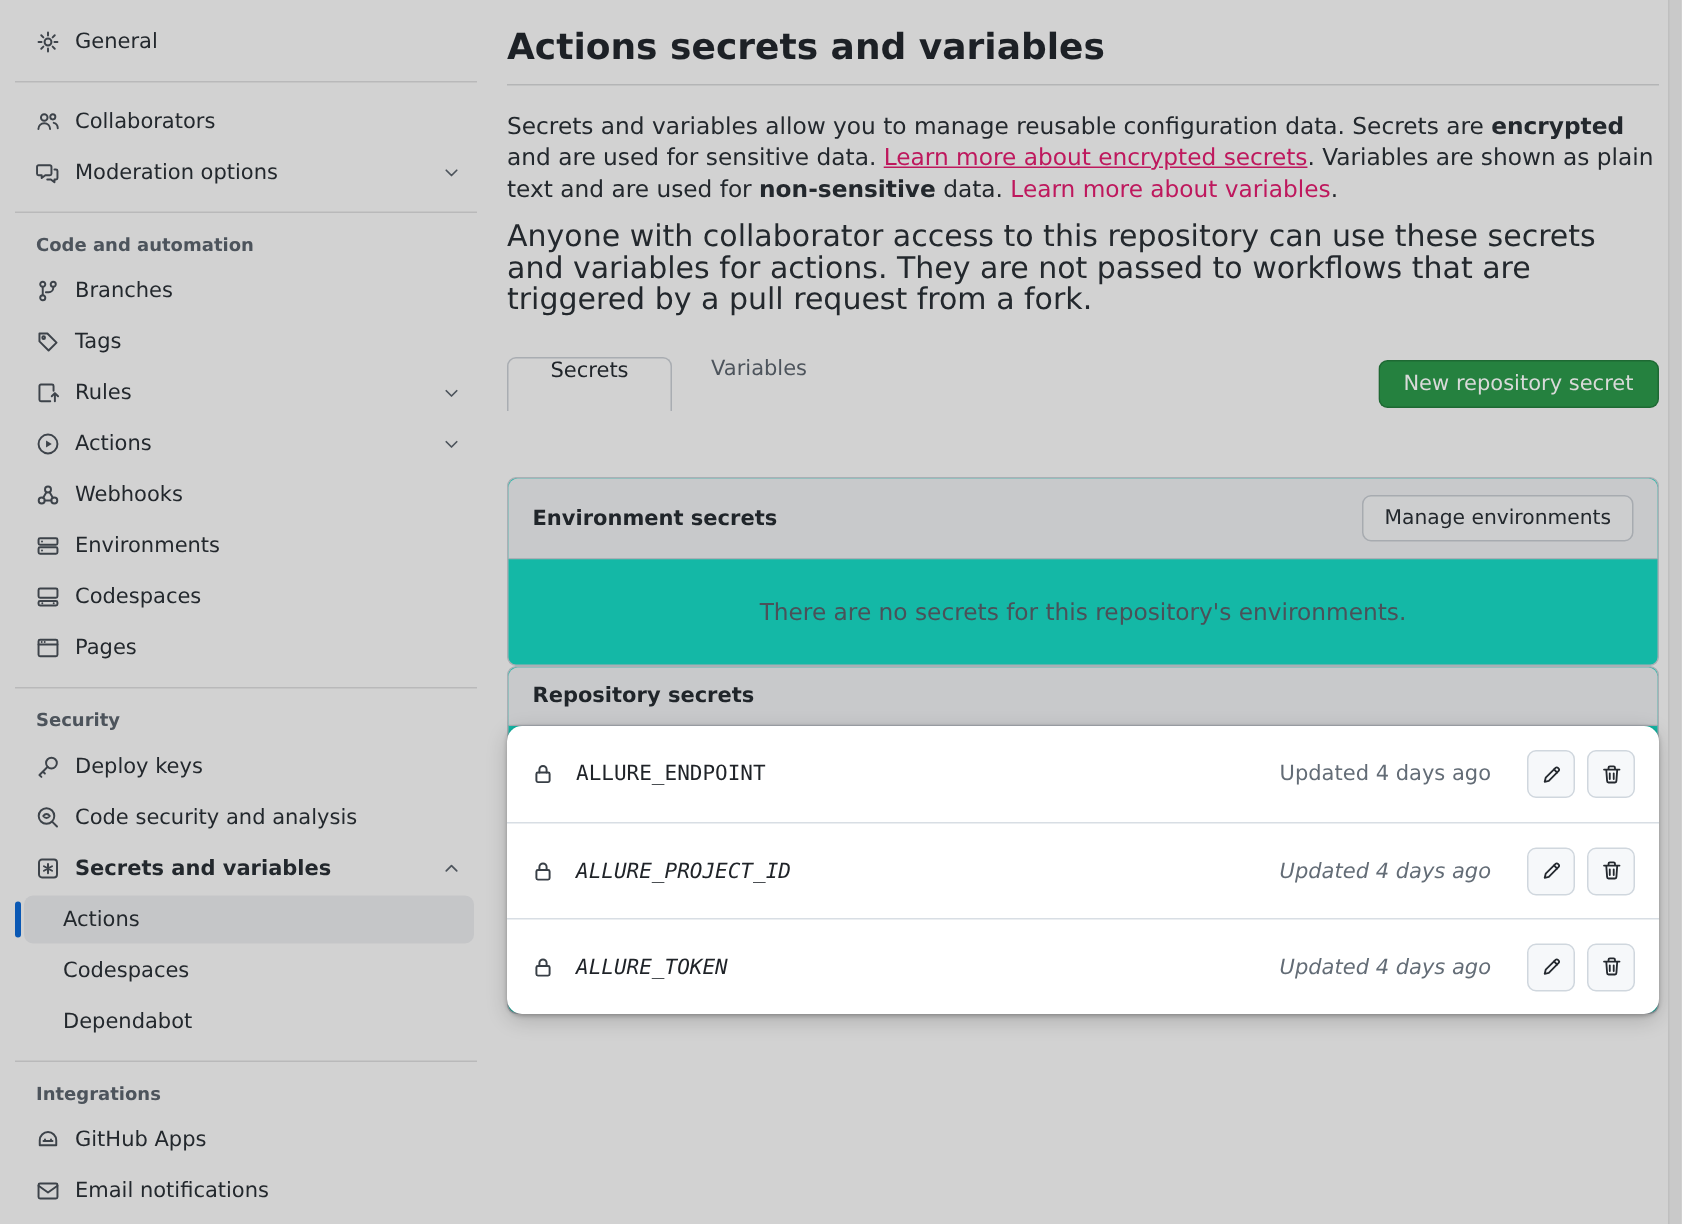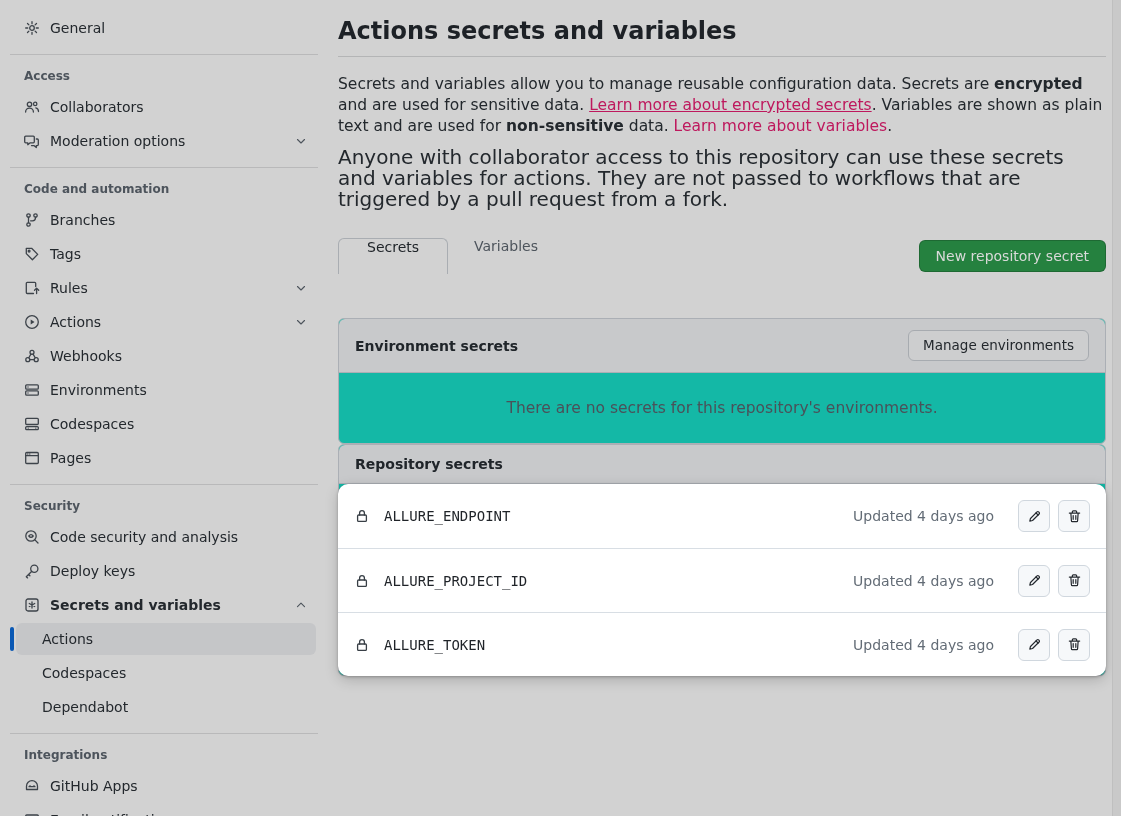--- a/index.html
+++ b/index.html
@@ -87,21 +87,21 @@
   }
   
   .rows-wrap{
     position:relative;margin:0 -1px -1px;background:#ffffff;border-radius:10px;
     box-shadow:0 1px 3px rgba(0,0,0,0.25),0 4px 14px rgba(0,0,0,0.18);
     overflow:hidden;
   }
   .secret-row{
     display:flex;align-items:center;height:64px;padding:0 16px;box-sizing:border-box;
   }
-  .secret-row + .secret-row{border-top:1px solid #d8dee4;}
+  .secret-row + .secret-row{border-top:1px solid #d8dee4;font-style:italic;}
   .secret-row .lock{color:#383f46;}
   .secret-name{
     font-family:"DejaVu Sans Mono","Liberation Mono",monospace;
     font-size:14px;color:#1f2328;margin-left:14px;
   }
   .updated{margin-left:auto;font-size:14px;color:#636c76;}
   .row-actions{display:flex;gap:8px;margin-left:24px;}
   .icon-btn{
     width:32px;height:32px;display:flex;align-items:center;justify-content:center;
     background:#f6f8fa;border:1px solid #d0d7de;border-radius:6px;cursor:pointer;
@@ -120,21 +120,20 @@
     <span class="ic">
       <svg class="oct" viewBox="0 0 16 16">
           <circle cx="8" cy="8" r="2.3"></circle>
           <path d="M8 1.7v2M8 12.3v2M1.7 8h2M12.3 8h2M3.5 3.5l1.4 1.4M11.1 11.1l1.4 1.4M12.5 3.5l-1.4 1.4M4.9 11.1l-1.4 1.4"></path>
         </svg>
     </span>
     <span>General</span>
   </div>
 
   <hr class="side-divider">
-  <div class="side-label">Access</div>
 
   <div class="nav-item">
     <span class="ic">
       <svg class="oct" viewBox="0 0 16 16">
           <circle cx="5.5" cy="5.3" r="2.2"></circle>
           <path d="M1.6 13c0-2.2 1.7-3.9 3.9-3.9S9.4 10.8 9.4 13"></path>
           <circle cx="11.2" cy="4.9" r="1.7"></circle>
           <path d="M11.8 8.9c1.6.4 2.7 1.9 2.7 3.6"></path>
         </svg>
     </span>
@@ -248,36 +247,36 @@
     </span>
     <span>Pages</span>
   </div>
 
   <hr class="side-divider">
   <div class="side-label">Security</div>
 
   <div class="nav-item">
     <span class="ic">
       <svg class="oct" viewBox="0 0 16 16">
+          <circle cx="10.3" cy="5.7" r="3.6"></circle>
+          <path d="M7.8 8.2l-5.5 5.5M2.3 13.7l1.3 1.2M4.6 11.4l1.3 1.3"></path>
+        </svg>
+    </span>
+    <span>Deploy keys</span>
+  </div>
+
+  <div class="nav-item">
+    <span class="ic">
+      <svg class="oct" viewBox="0 0 16 16">
           <circle cx="7" cy="7" r="5.2"></circle>
           <path d="M10.9 10.9L14 14"></path>
           <path d="M4.8 7c.7-.9 1.5-1.3 2.2-1.3S8.5 6.1 9.2 7c-.7.9-1.5 1.3-2.2 1.3S5.5 7.9 4.8 7z"></path>
         </svg>
     </span>
     <span>Code security and analysis</span>
-  </div>
-
-  <div class="nav-item">
-    <span class="ic">
-      <svg class="oct" viewBox="0 0 16 16">
-          <circle cx="10.3" cy="5.7" r="3.6"></circle>
-          <path d="M7.8 8.2l-5.5 5.5M2.3 13.7l1.3 1.2M4.6 11.4l1.3 1.3"></path>
-        </svg>
-    </span>
-    <span>Deploy keys</span>
   </div>
 
   <div class="nav-item bold">
     <span class="ic">
       <svg class="oct" viewBox="0 0 16 16">
           <rect x="2" y="2" width="12" height="12" rx="2"></rect>
           <path d="M8 4.9v6.2M5.3 6.5l5.4 3M10.7 6.5l-5.4 3"></path>
         </svg>
     </span>
     <span>Secrets and variables</span>

